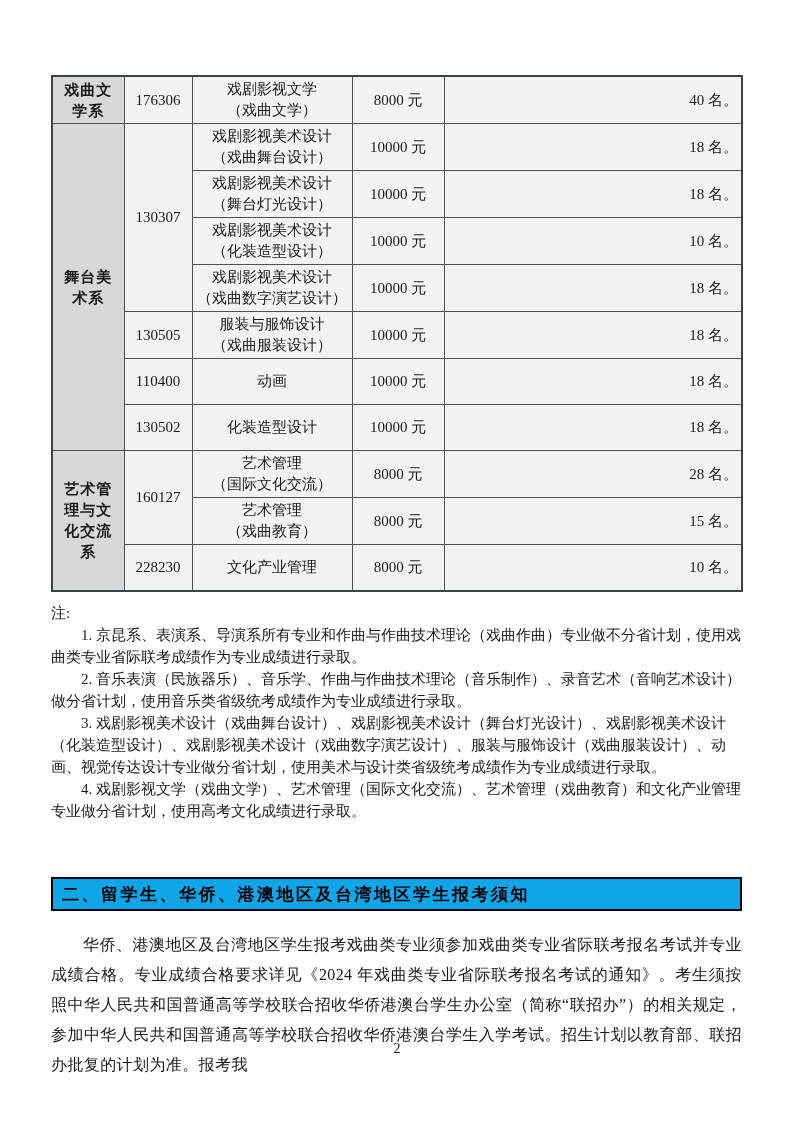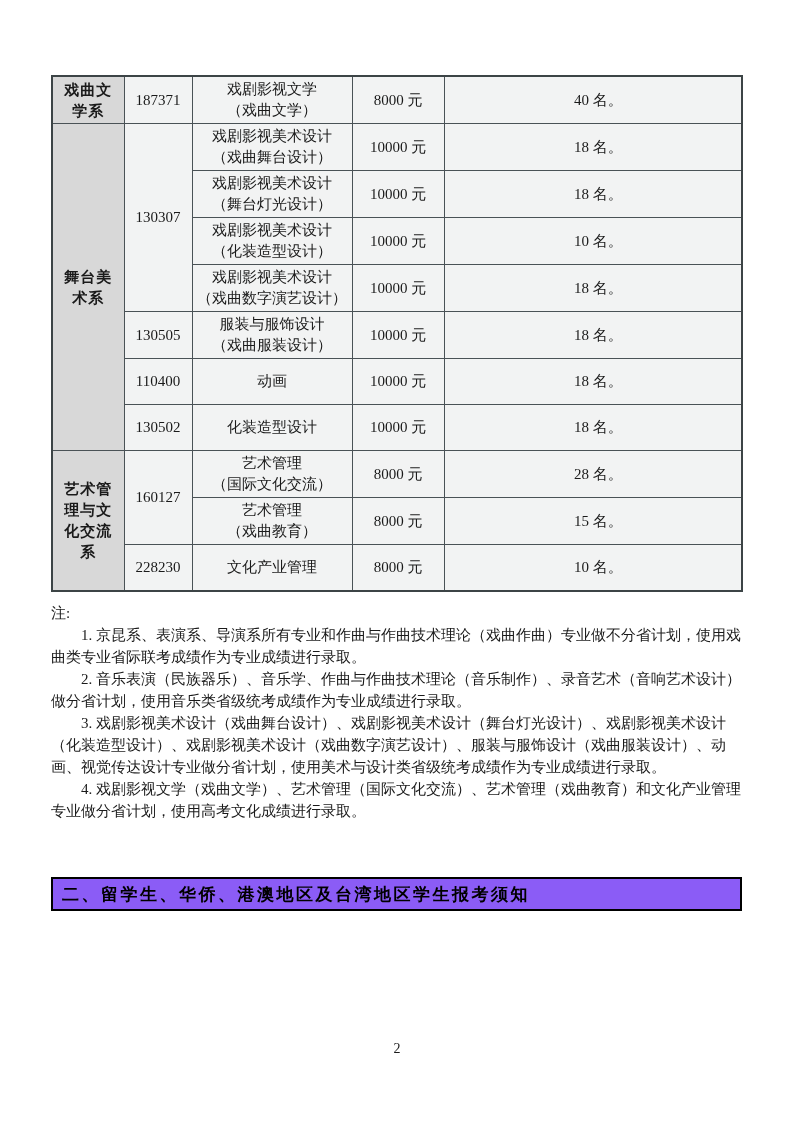--- a/index.html
+++ b/index.html
@@ -33,35 +33,35 @@
   .doc-table{border:2px solid #3c4446;}
   .doc-table tr{height:46px;}
   td.dept{
     background:#d8d8d8;
     font-family:Liberation Sans, sans-serif;
     font-weight:bold;
     font-size:15px;
     letter-spacing:1px;
   }
   td.code, td.fee{font-size:15px;}
-  td.quota{text-align:center;padding-left:14px;}
+  td.quota{text-align:right;padding-left:14px;}
 
   
   .notes{
     position:absolute;left:51px;top:602px;width:691px;
     font-size:15px;line-height:22px;
   }
   .notes p{margin:0;}
   .notes .note-item{text-indent:2em;}
 
   
   .section-bar{
     position:absolute;left:51px;top:877px;width:691px;height:34px;
     box-sizing:border-box;
-    background:#8b5cf6;
+    background:#0ea5e9;
     border:2px solid #000000;
     display:flex;align-items:center;
     padding-left:9px;
   }
   .section-bar .title{
     font-family:"Liberation Sans","DejaVu Sans",sans-serif;
     font-weight:bold;
     font-size:17px;
     color:#000000;
     letter-spacing:2.5px;
@@ -95,21 +95,21 @@
         <col style="width:68px">
         <col style="width:160px">
         <col style="width:92px">
         <col style="width:298px">
     </colgroup>
     <tbody>
 
       <tr>
         <td class="dept">戏曲文
 学系</td>
-        <td class="code">187371</td>
+        <td class="code">176306</td>
         <td class="program">戏剧影视文学
 （戏曲文学）</td>
         <td class="fee">8000 元</td>
         <td class="quota">40 名。</td>
       </tr>
 
       <tr>
         <td class="dept" rowspan="7">舞台美
 术系</td>
         <td class="code" rowspan="4">130307</td>
@@ -187,16 +187,17 @@
     <p class="note-item">1. 京昆系、表演系、导演系所有专业和作曲与作曲技术理论（戏曲作曲）专业做不分省计划，使用戏曲类专业省际联考成绩作为专业成绩进行录取。</p>
     <p class="note-item">2. 音乐表演（民族器乐）、音乐学、作曲与作曲技术理论（音乐制作）、录音艺术（音响艺术设计）做分省计划，使用音乐类省级统考成绩作为专业成绩进行录取。</p>
     <p class="note-item">3. 戏剧影视美术设计（戏曲舞台设计）、戏剧影视美术设计（舞台灯光设计）、戏剧影视美术设计（化装造型设计）、戏剧影视美术设计（戏曲数字演艺设计）、服装与服饰设计（戏曲服装设计）、动画、视觉传达设计专业做分省计划，使用美术与设计类省级统考成绩作为专业成绩进行录取。</p>
     <p class="note-item">4. 戏剧影视文学（戏曲文学）、艺术管理（国际文化交流）、艺术管理（戏曲教育）和文化产业管理专业做分省计划，使用高考文化成绩进行录取。</p>
   </div>
 
   <div class="section-bar">
     <span class="title">二、留学生、华侨、港澳地区及台湾地区学生报考须知</span>
   </div>
 
+  <div class="intro">华侨、港澳地区及台湾地区学生报考戏曲类专业须参加戏曲类专业省际联考报名考试并专业成绩合格。专业成绩合格要求详见《2024 年戏曲类专业省际联考报名考试的通知》。考生须按照中华人民共和国普通高等学校联合招收华侨港澳台学生办公室（简称“联招办”）的相关规定，参加中华人民共和国普通高等学校联合招收华侨港澳台学生入学考试。招生计划以教育部、联招办批复的计划为准。报考我</div>
 
   <div class="page-num">2</div>
 
 </div>
 
 </body></html>

